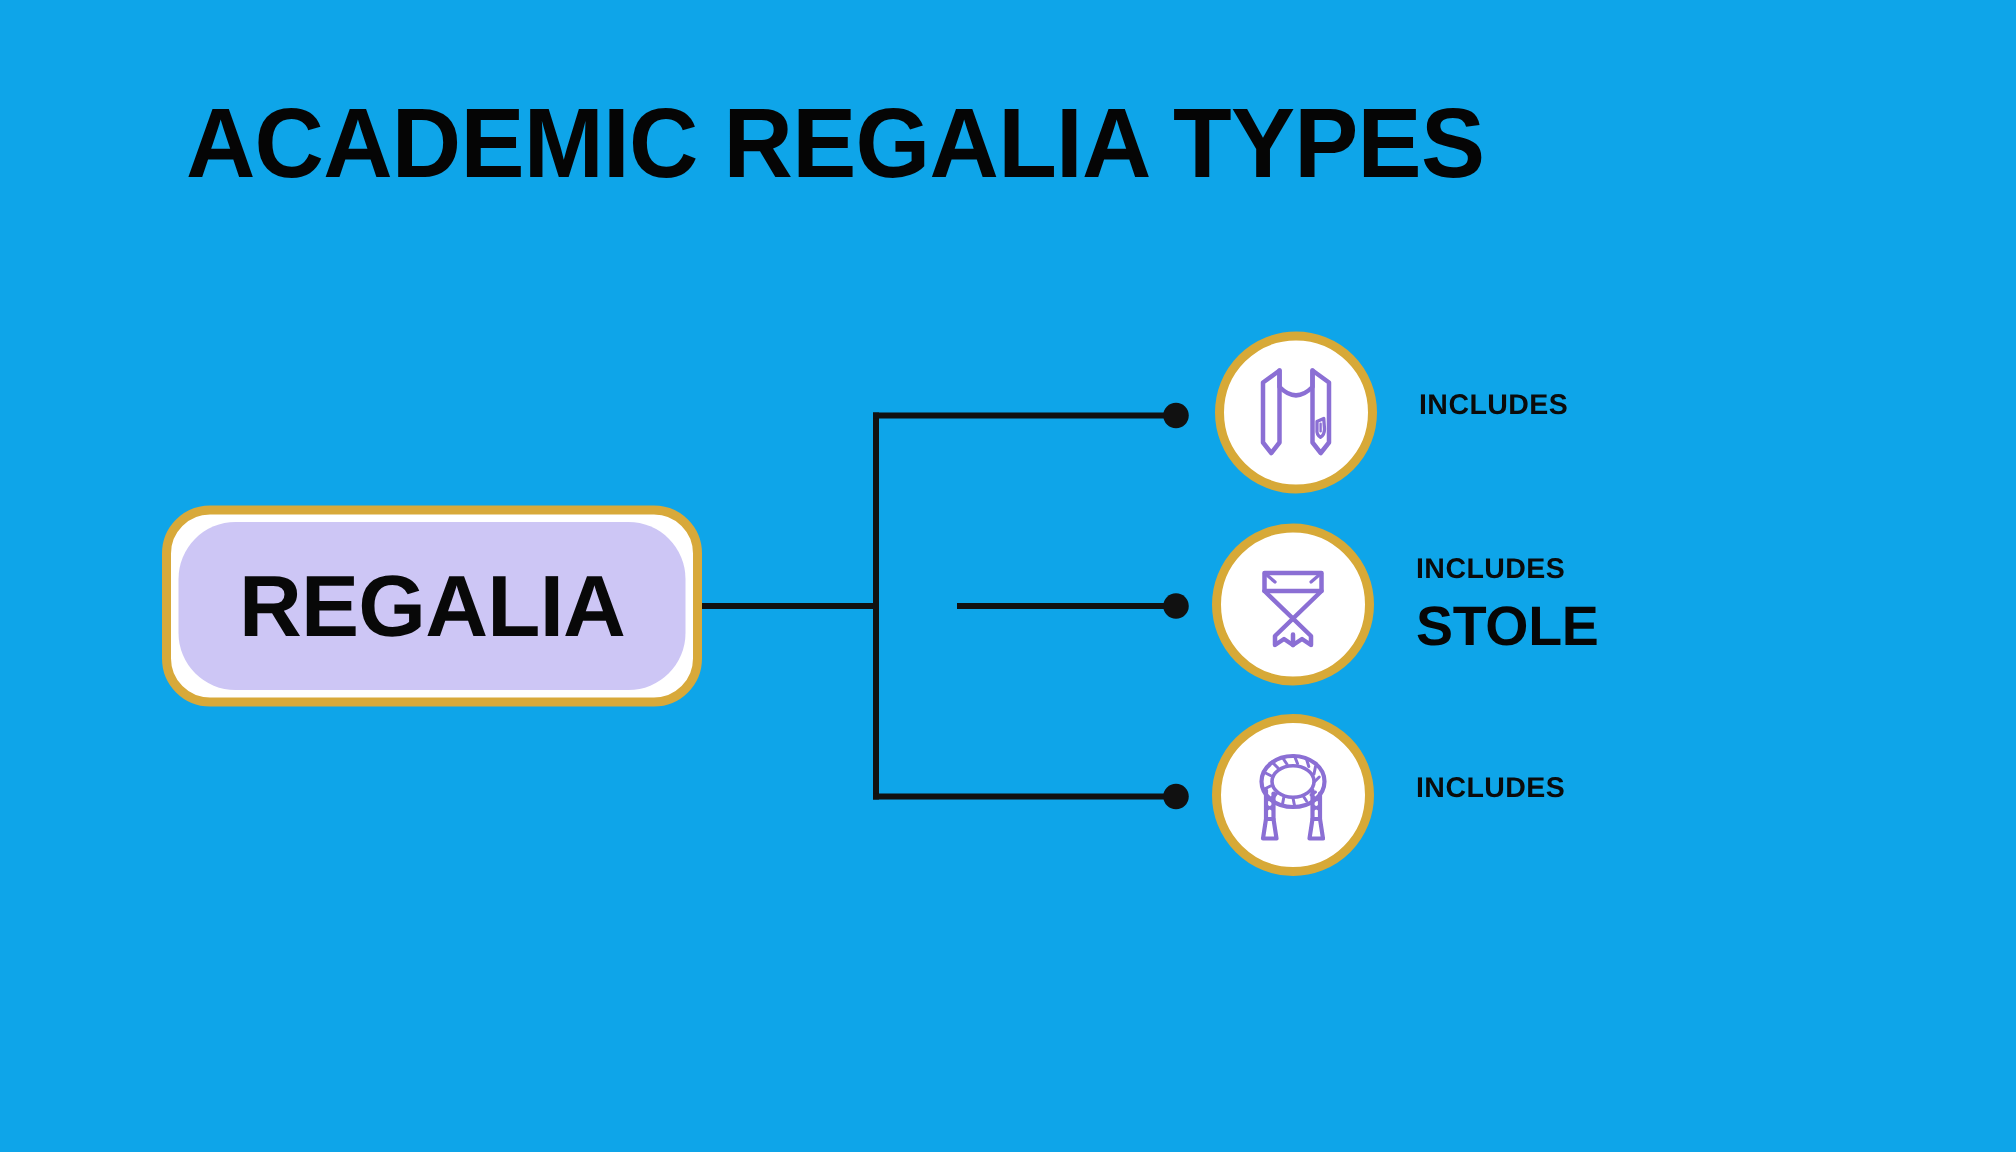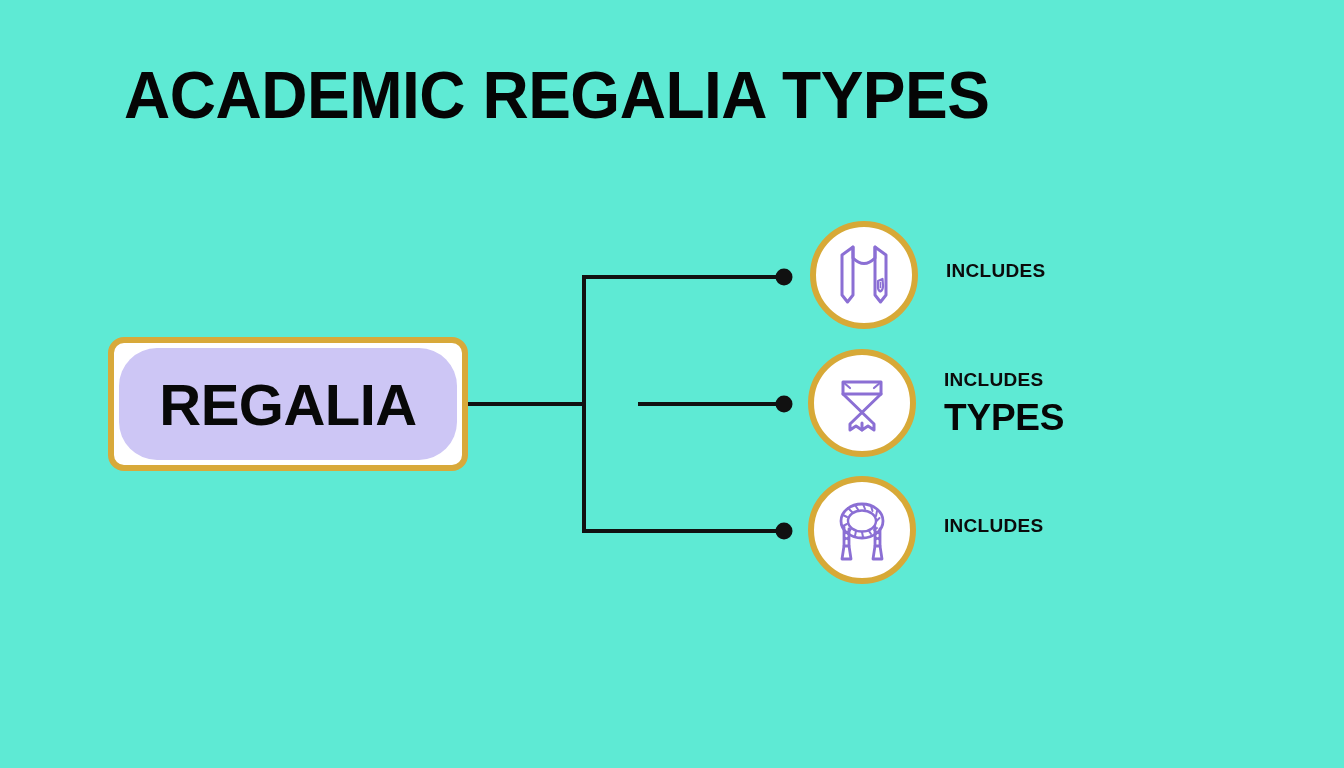--- a/index.html
+++ b/index.html
@@ -13,21 +13,21 @@
     background: #fdfdff;
     font-family: "Liberation Sans", sans-serif;
     overflow: hidden;
     position: relative;
   }
 
   #stage {
     position: relative;
     width: 1344px;
     height: 768px;
-    background: #5eead4;
+    background: #0ea5e9;
   }
 
   
   .title {
     position: absolute;
     left: 124px;
     top: 62px;
     font-family: "Liberation Sans", sans-serif;
     font-weight: bold;
     font-size: 66px;
@@ -41,21 +41,21 @@
 
   
   .root-node {
     position: absolute;
     left: 108px;
     top: 337px;
     width: 360px;
     height: 134px;
     box-sizing: border-box;
     border: 6px solid #d8a93a;
-    border-radius: 16px;
+    border-radius: 32px;
     background: #ffffff;
     padding: 5px;
   }
   .root-inner {
     width: 100%;
     height: 100%;
     box-sizing: border-box;
     background: #cdc6f5;
     border-radius: 38px;
     display: flex;
@@ -189,21 +189,21 @@
         <path d="M13 22 L44 52 L44 58 L38 54 L32 58 L32 51"></path>
 
         <path d="M51 22 L20 52 L20 58 L26 54 L32 58"></path>
 
         <path d="M13 10 L20 16" stroke-width="2.2"></path>
         <path d="M51 10 L44 16" stroke-width="2.2"></path>
       </svg>
     </div>
     <div class="branch-text">
       <span class="includes-label">INCLUDES</span>
-      <span class="branch-name">TYPES</span>
+      <span class="branch-name">STOLE</span>
     </div>
   </div>
 
   <div class="branch branch-3">
     <div class="icon-ring">
       <svg width="62" height="66" viewBox="0 0 62 66" fill="none" stroke="#8b6fd4" stroke-width="2.8" stroke-linejoin="round" stroke-linecap="round">
 
         <ellipse cx="31" cy="24" rx="21" ry="17"></ellipse>
         <ellipse cx="31" cy="24" rx="14" ry="10.5" stroke-width="2.4"></ellipse>
 

